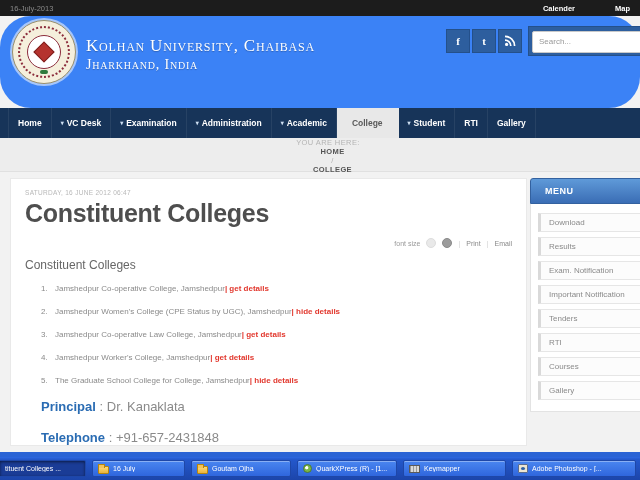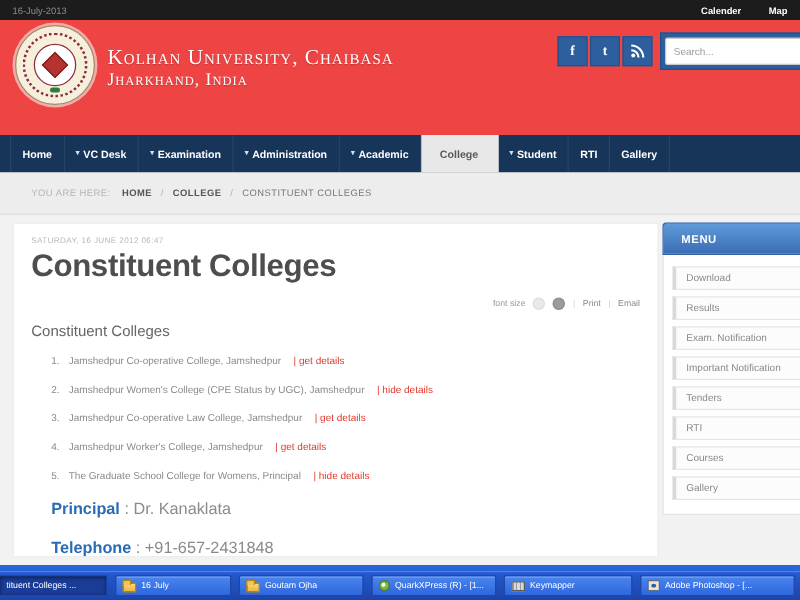--- a/index.html
+++ b/index.html
@@ -3,25 +3,25 @@
 <meta charset="utf-8">
 <style>
   * { box-sizing: border-box; margin: 0; padding: 0; }
   html,body { width:640px; height:480px; overflow:hidden; }
   body { font-family:"Liberation Sans", sans-serif; background:#fff; }
   .screen { position:relative; width:640px; height:480px; overflow:hidden; background:#f2f2f2; }
 
   
   .topbar { height:16px; background:#1c1c1c; display:flex; align-items:center; padding:0 10px; }
   .topbar-date { color:#8a8a8a; font-size:7.5px; }
-  .topbar-right { margin-left:auto; display:flex; gap:22px; }
+  .topbar-right { margin-left:auto; display:flex; gap:40px; }
   .topbar-link { color:#ffffff; font-size:7.5px; font-weight:bold; cursor:pointer; }
 
   
-  .header { height:92px; background:#ef4444; position:relative; }
+  .header { height:92px; background:#3b82f6; position:relative;border-radius:31px; }
   .logo { position:absolute; left:12px; top:4px; width:64px; height:64px; border-radius:50%;
           background:#f5efdc; border:1px solid #9a8f6a; box-shadow:0 0 0 2px rgba(255,255,255,.55); }
   .logo-ring { position:absolute; inset:5px; border-radius:50%; border:2px dotted #8c2d3c; }
   .logo-inner { position:absolute; inset:14px; border-radius:50%; background:#fff; border:1px solid #8c2d3c; }
   .logo-diamond { position:absolute; left:50%; top:50%; width:15px; height:15px; background:#b5332e;
                   transform:translate(-50%,-50%) rotate(45deg); border:1px solid #7c1f1c; }
   .logo-dot { position:absolute; left:50%; bottom:9px; width:8px; height:4px; background:#2f7a3c;
               transform:translateX(-50%); border-radius:2px; }
   .site-title { position:absolute; left:86px; top:20px; color:#fff;
                 font-family:"Liberation Serif", serif; font-variant:small-caps;
@@ -46,21 +46,21 @@
   .nav-item { display:flex; align-items:center; gap:3px; padding:0 9px; color:#fff;
               font-size:8.5px; font-weight:bold; cursor:pointer;
               border-right:1px solid rgba(255,255,255,.07); }
   .nav-item:first-child { border-left:1px solid rgba(255,255,255,.07); }
   .nav-item.active { background:#e8e8e8; color:#5a5a5a; padding:0 15px; }
   .nav-caret { font-size:6px; color:#cfe0f2; line-height:1; }
 
   
   .breadcrumb { height:34px; background:#ededed; border-bottom:1px solid #e0e0e0;
                 display:flex; align-items:center; padding-left:25px; font-size:7.5px;
-                letter-spacing:.4px; color:#666; }
+                letter-spacing:.4px; color:#666;flex-direction:column; }
   .crumb-prefix { color:#b4b4b4; margin-right:9px; }
   .crumb-item { color:#555; font-weight:bold; cursor:pointer; }
   .crumb-item.current { font-weight:normal; color:#777; cursor:default; }
   .crumb-sep { color:#b0b0b0; margin:0 7px; }
 
   
   .page { position:relative; height:280px; background:#f2f2f2; }
   .content-panel { position:absolute; left:10px; top:6px; width:517px; height:268px;
                    background:#fff; border:1px solid #e9e9e9; padding:10px 14px 0 14px; overflow:hidden; }
   .pub-date { font-size:6.5px; color:#b8b8b8; text-transform:uppercase; letter-spacing:.3px; }
@@ -69,21 +69,21 @@
            font-size:7px; color:#999; margin-bottom:10px; }
   .tool-circle { width:10px; height:10px; border-radius:50%; cursor:pointer; }
   .tool-circle.dec { background:#e9e9e9; border:1px solid #ddd; }
   .tool-circle.inc { background:#9c9c9c; border:1px solid #8a8a8a; }
   .tool-sep { color:#d0d0d0; }
   .tool-link { color:#8a8a8a; cursor:pointer; }
   .subheading { font-size:12px; color:#666; margin:4px 0 12px; }
   .college-row { display:flex; font-size:8px; color:#8a8a8a; margin:0 0 14px 16px; }
   .college-num { width:14px; flex:none; }
   .college-text { }
-  .college-link { color:#e2382e; font-weight:normal; margin-left:10px; cursor:pointer; }
+  .college-link { color:#e2382e; font-weight:bold; margin-left:0; cursor:pointer; }
   .detail-row { margin:0 0 16px 16px; font-size:13px; color:#8a8a8a; }
   .detail-label { color:#2a6cb3; font-weight:bold; }
 
   
   .sidebar { position:absolute; left:530px; top:6px; width:118px; }
   .menu-header { height:26px; background:linear-gradient(#5f9ad9, #3a6db5);
                  border:1px solid #33619f; border-radius:3px 3px 0 0; color:#fff;
                  font-size:9px; font-weight:bold; display:flex; align-items:center;
                  padding-left:14px; letter-spacing:.5px; }
   .menu-list { background:#fff; border:1px solid #e3e3e3; border-top:none; padding:9px 0 6px 7px; }
@@ -237,21 +237,21 @@
       <div class="college-row">
         <span class="college-num">3.</span>
         <span class="college-text"><span>Jamshedpur Co-operative Law College, Jamshedpur</span><span class="college-link">| get details</span></span>
       </div>
       <div class="college-row">
         <span class="college-num">4.</span>
         <span class="college-text"><span>Jamshedpur Worker's College, Jamshedpur</span><span class="college-link">| get details</span></span>
       </div>
       <div class="college-row">
         <span class="college-num">5.</span>
-        <span class="college-text"><span>The Graduate School College for Womens, Principal</span><span class="college-link">| hide details</span></span>
+        <span class="college-text"><span>The Graduate School College for College, Jamshedpur</span><span class="college-link">| hide details</span></span>
       </div>
 
       <div class="detail-row">
         <span class="detail-label">Principal</span>
         <span>: Dr. Kanaklata</span>
       </div>
       <div class="detail-row">
         <span class="detail-label">Telephone</span>
         <span>: +91-657-2431848</span>
       </div>

